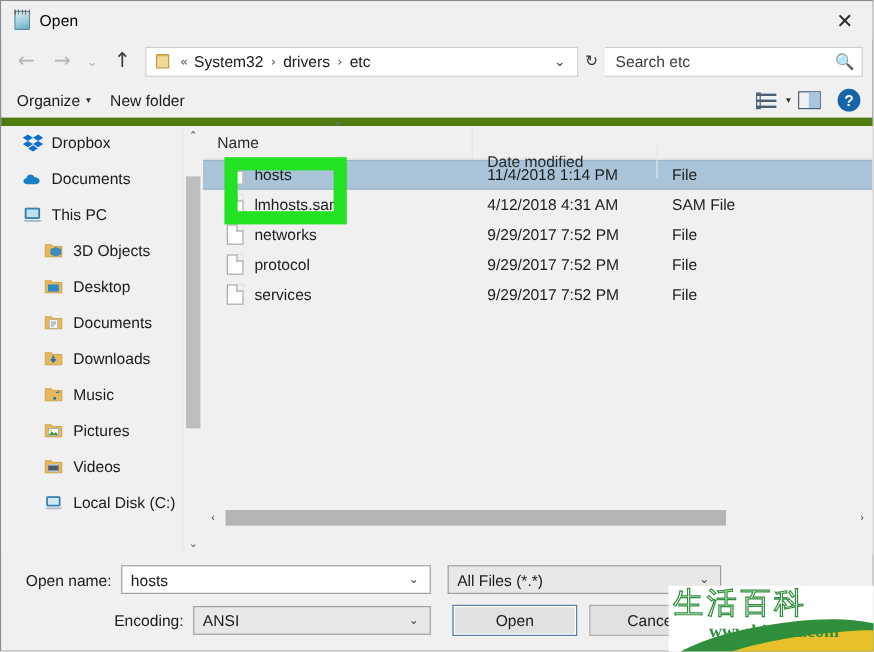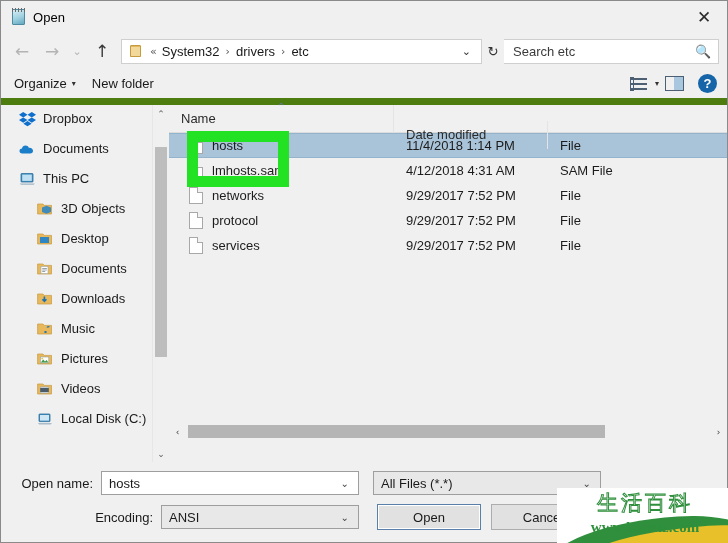--- a/index.html
+++ b/index.html
@@ -405,23 +405,23 @@
   #watermark .wm-wave2 {
     position: absolute; left: 10px; bottom: -20px;
     width: 220px; height: 36px;
     background: #e8c02a;
     border-radius: 65% 35% 0 0 / 100% 80% 0 0;
     transform: rotate(-4deg);
   }
   #watermark .wm-cn {
     position: absolute; left: 4px; top: 0px;
     width: 168px;
-    text-align: center;
-    font-family: "DejaVu Sans", sans-serif;
-    font-size: 21px;
+    text-align: left;
+    font-family: "DejaVu Sans", sans-serif;
+    font-size: 25px;
     letter-spacing: 3px;
     color: transparent;
     -webkit-text-stroke: 1px #2f8f3c;
     line-height: 30px;
   }
   #watermark .wm-url {
     position: absolute; left: 4px; top: 31px;
     width: 168px;
     text-align: center;
     font-family: "Liberation Serif", serif;

